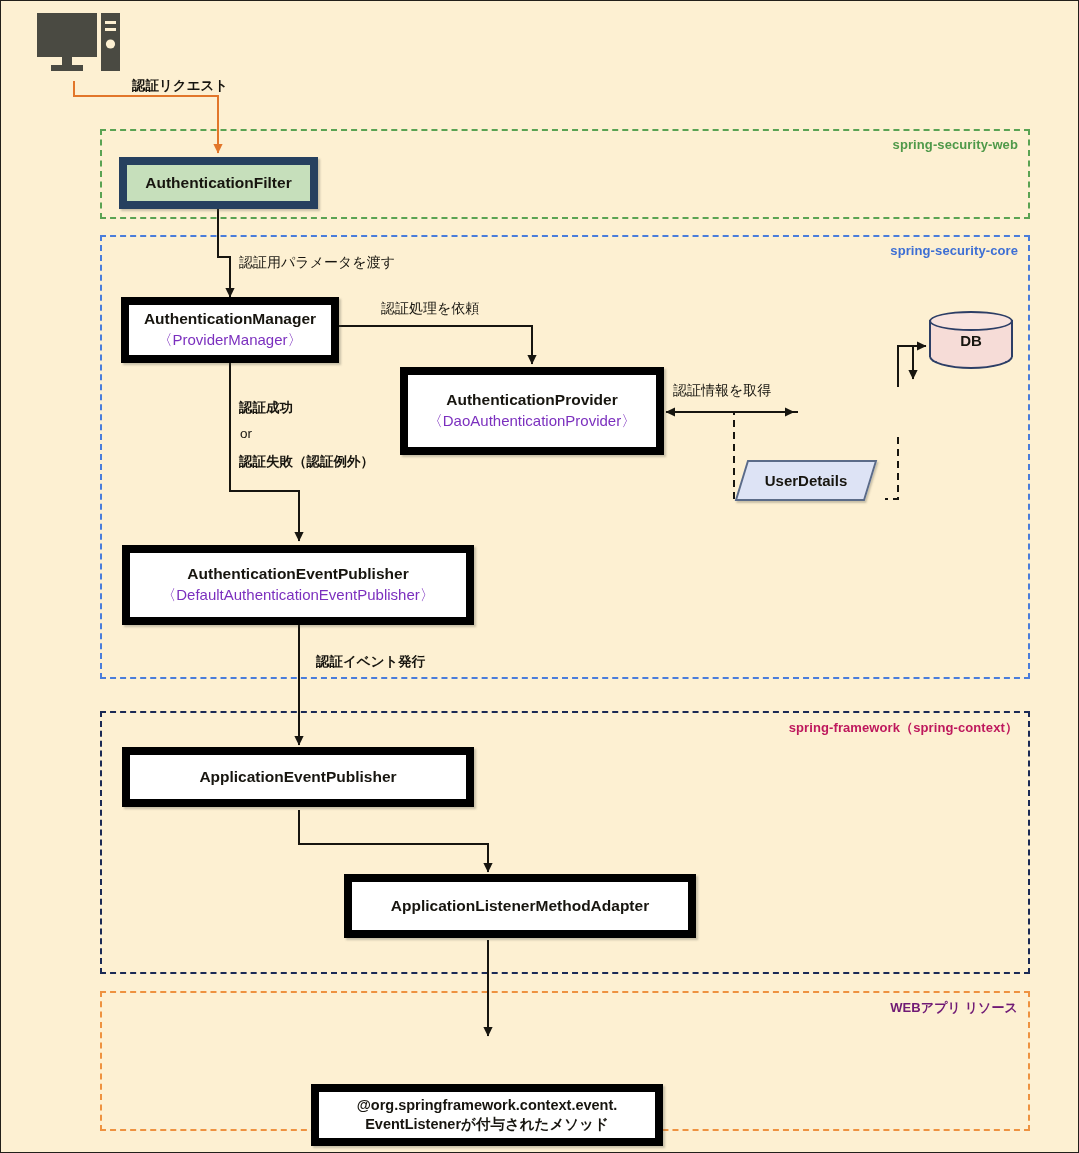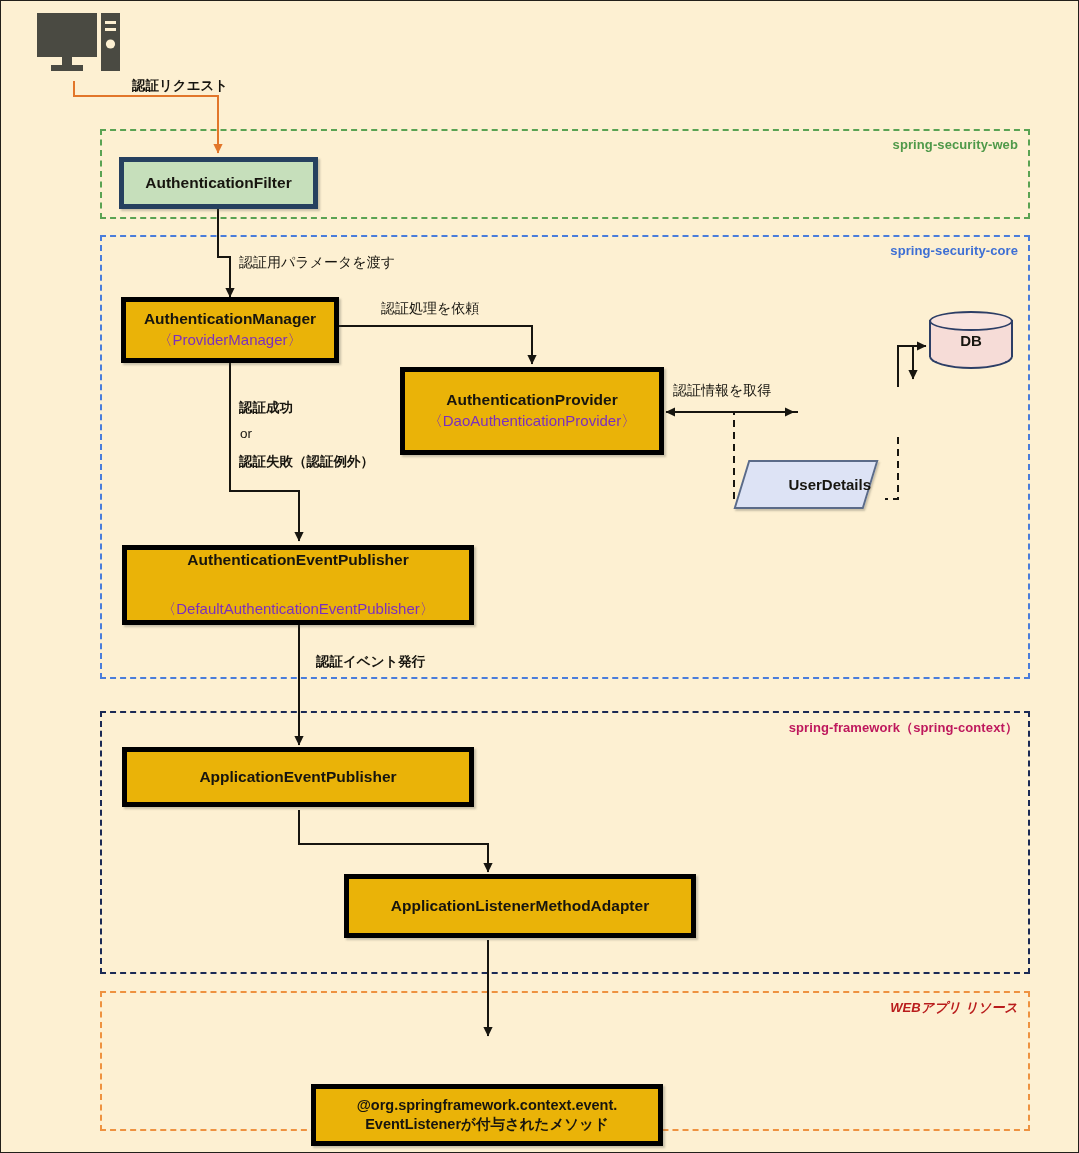--- a/index.html
+++ b/index.html
@@ -31,47 +31,47 @@
     letter-spacing: .1px;
     white-space: nowrap;
   }
   .grp-web   { border-color: #5aa353; }
   .grp-web   > .group-label { color: #4f9949; }
   .grp-core  { border-color: #4a7ddb; }
   .grp-core  > .group-label { color: #3d6fd4; }
   .grp-fw    { border-color: #1b2a55; }
   .grp-fw    > .group-label { color: #be185d; }
   .grp-app   { border-color: #ee9240; }
-  .grp-app   > .group-label { color: #b91c1c; font-style: italic; }
+  .grp-app   > .group-label { color: #701a75; }
 
   
   .node {
     position: absolute;
     display: flex;
     flex-direction: column;
     align-items: center;
     justify-content: center;
     text-align: center;
-    border: 5px solid #000000;
+    border: 8px solid #000000;
     box-shadow: 2px 2px 2px rgba(80,80,70,.30);
   }
   .node .t1 {
     font-size: 15.5px;
     font-weight: bold;
     color: #17150f;
     line-height: 1.3;
     white-space: nowrap;
   }
   .node .t2 {
     font-size: 15px;
     color: #7b2fbe;
     line-height: 1.45;
     white-space: nowrap;
   }
-  .node.blue  { background: #eab308; }
+  .node.blue  { background: #ffffff; }
   .node.green { background: #c6dfbb; border-color: #26405f; }
 
   
   .node .t1.small { font-size: 14.5px; }
 
   
   .db {
     position: absolute;
   }
   .db .db-body {
@@ -225,26 +225,26 @@
     <div class="t2">〈DaoAuthenticationProvider〉</div>
   </div>
 
 
   <div class="db" style="left:928px; top:310px; width:84px; height:58px;">
     <div class="db-body"></div>
     <div class="db-top"></div>
     <div class="db-text">DB</div>
   </div>
 
-  <div class="para" style="left:740px; top:459px; width:130px; height:49px;justify-content:flex-end;">
+  <div class="para" style="left:740px; top:459px; width:130px; height:41px;">
     <div class="para-shape"></div>
     <div class="para-text">UserDetails</div>
   </div>
 
-  <div class="node blue" style="left:121px; top:544px; width:352px; height:80px;justify-content:space-between;">
+  <div class="node blue" style="left:121px; top:544px; width:352px; height:80px;">
     <div class="t1">AuthenticationEventPublisher</div>
     <div class="t2">〈DefaultAuthenticationEventPublisher〉</div>
   </div>
 
   <div class="node blue" style="left:121px; top:746px; width:352px; height:60px;">
     <div class="t1">ApplicationEventPublisher</div>
   </div>
 
   <div class="node blue" style="left:310px; top:873px; width:352px; height:64px;margin-left:33px;">
     <div class="t1">ApplicationListenerMethodAdapter</div>

